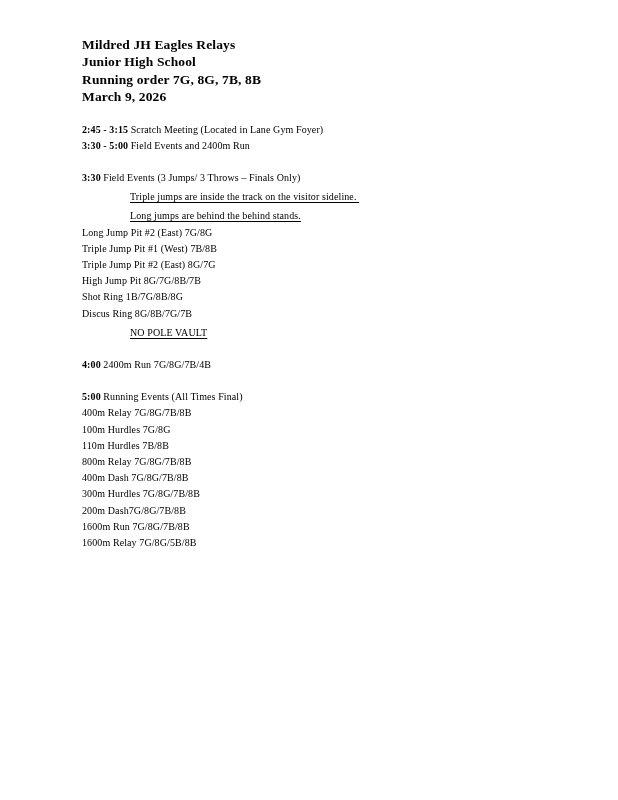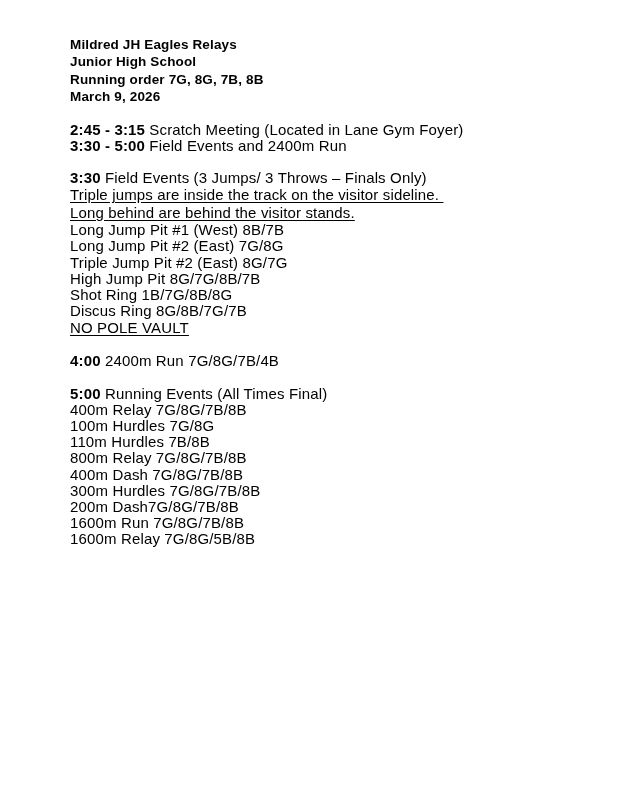--- a/index.html
+++ b/index.html
@@ -12,39 +12,41 @@
     width: 618px;
     height: 800px;
     background: #ffffff;
     overflow: hidden;
     font-family: "Liberation Sans", sans-serif;
     color: #000000;
     -webkit-font-smoothing: antialiased;
   }
   .doc {
     position: absolute;
-    left: 70px;
+    left: 82px;
     top: 36px;
     width: 500px;
+    font-family: Liberation Serif, serif;
   }
   .line {
-    font-size: 15px;
+    font-size: 10px;
     line-height: 16.2px;
     white-space: pre;
     letter-spacing: 0.01em;
   }
   .line.head {
     font-weight: bold;
     font-size: 13.5px;
     line-height: 17.4px;
   }
   .line.underline {
     text-decoration: underline;
     text-underline-offset: 1.5px;
     display: inline-block;
+    margin-left: 48px;
   }
   .line-wrap { display: block; }
   .t {
     font-weight: bold;
   }
   .gap-lg { height: 16px; }
 </style>
 </head>
 <body>
 
@@ -63,24 +65,24 @@
     <div>
       <div class="line"><span class="t">2:45 - 3:15</span><span> Scratch Meeting (Located in Lane Gym Foyer)</span></div>
       <div class="line"><span class="t">3:30 - 5:00</span><span> Field Events and 2400m Run</span></div>
     </div>
 
     <div class="gap-lg"></div>
 
     <div>
       <div class="line"><span class="t">3:30</span><span> Field Events (3 Jumps/ 3 Throws – Finals Only)</span></div>
       <div class="line-wrap"><span class="line underline">Triple jumps are inside the track on the visitor sideline. </span></div>
-      <div class="line-wrap"><span class="line underline">Long behind are behind the visitor stands.</span></div>
+      <div class="line-wrap"><span class="line underline">Long jumps are behind the behind stands.</span></div>
 
-      <div class="line">Long Jump Pit #1 (West) 8B/7B</div>
       <div class="line">Long Jump Pit #2 (East) 7G/8G</div>
+      <div class="line">Triple Jump Pit #1 (West) 7B/8B</div>
       <div class="line">Triple Jump Pit #2 (East) 8G/7G</div>
       <div class="line">High Jump Pit 8G/7G/8B/7B</div>
       <div class="line">Shot Ring 1B/7G/8B/8G</div>
       <div class="line">Discus Ring 8G/8B/7G/7B</div>
 
       <div class="line-wrap"><span class="line underline">NO POLE VAULT</span></div>
     </div>
 
     <div class="gap-lg"></div>
 

